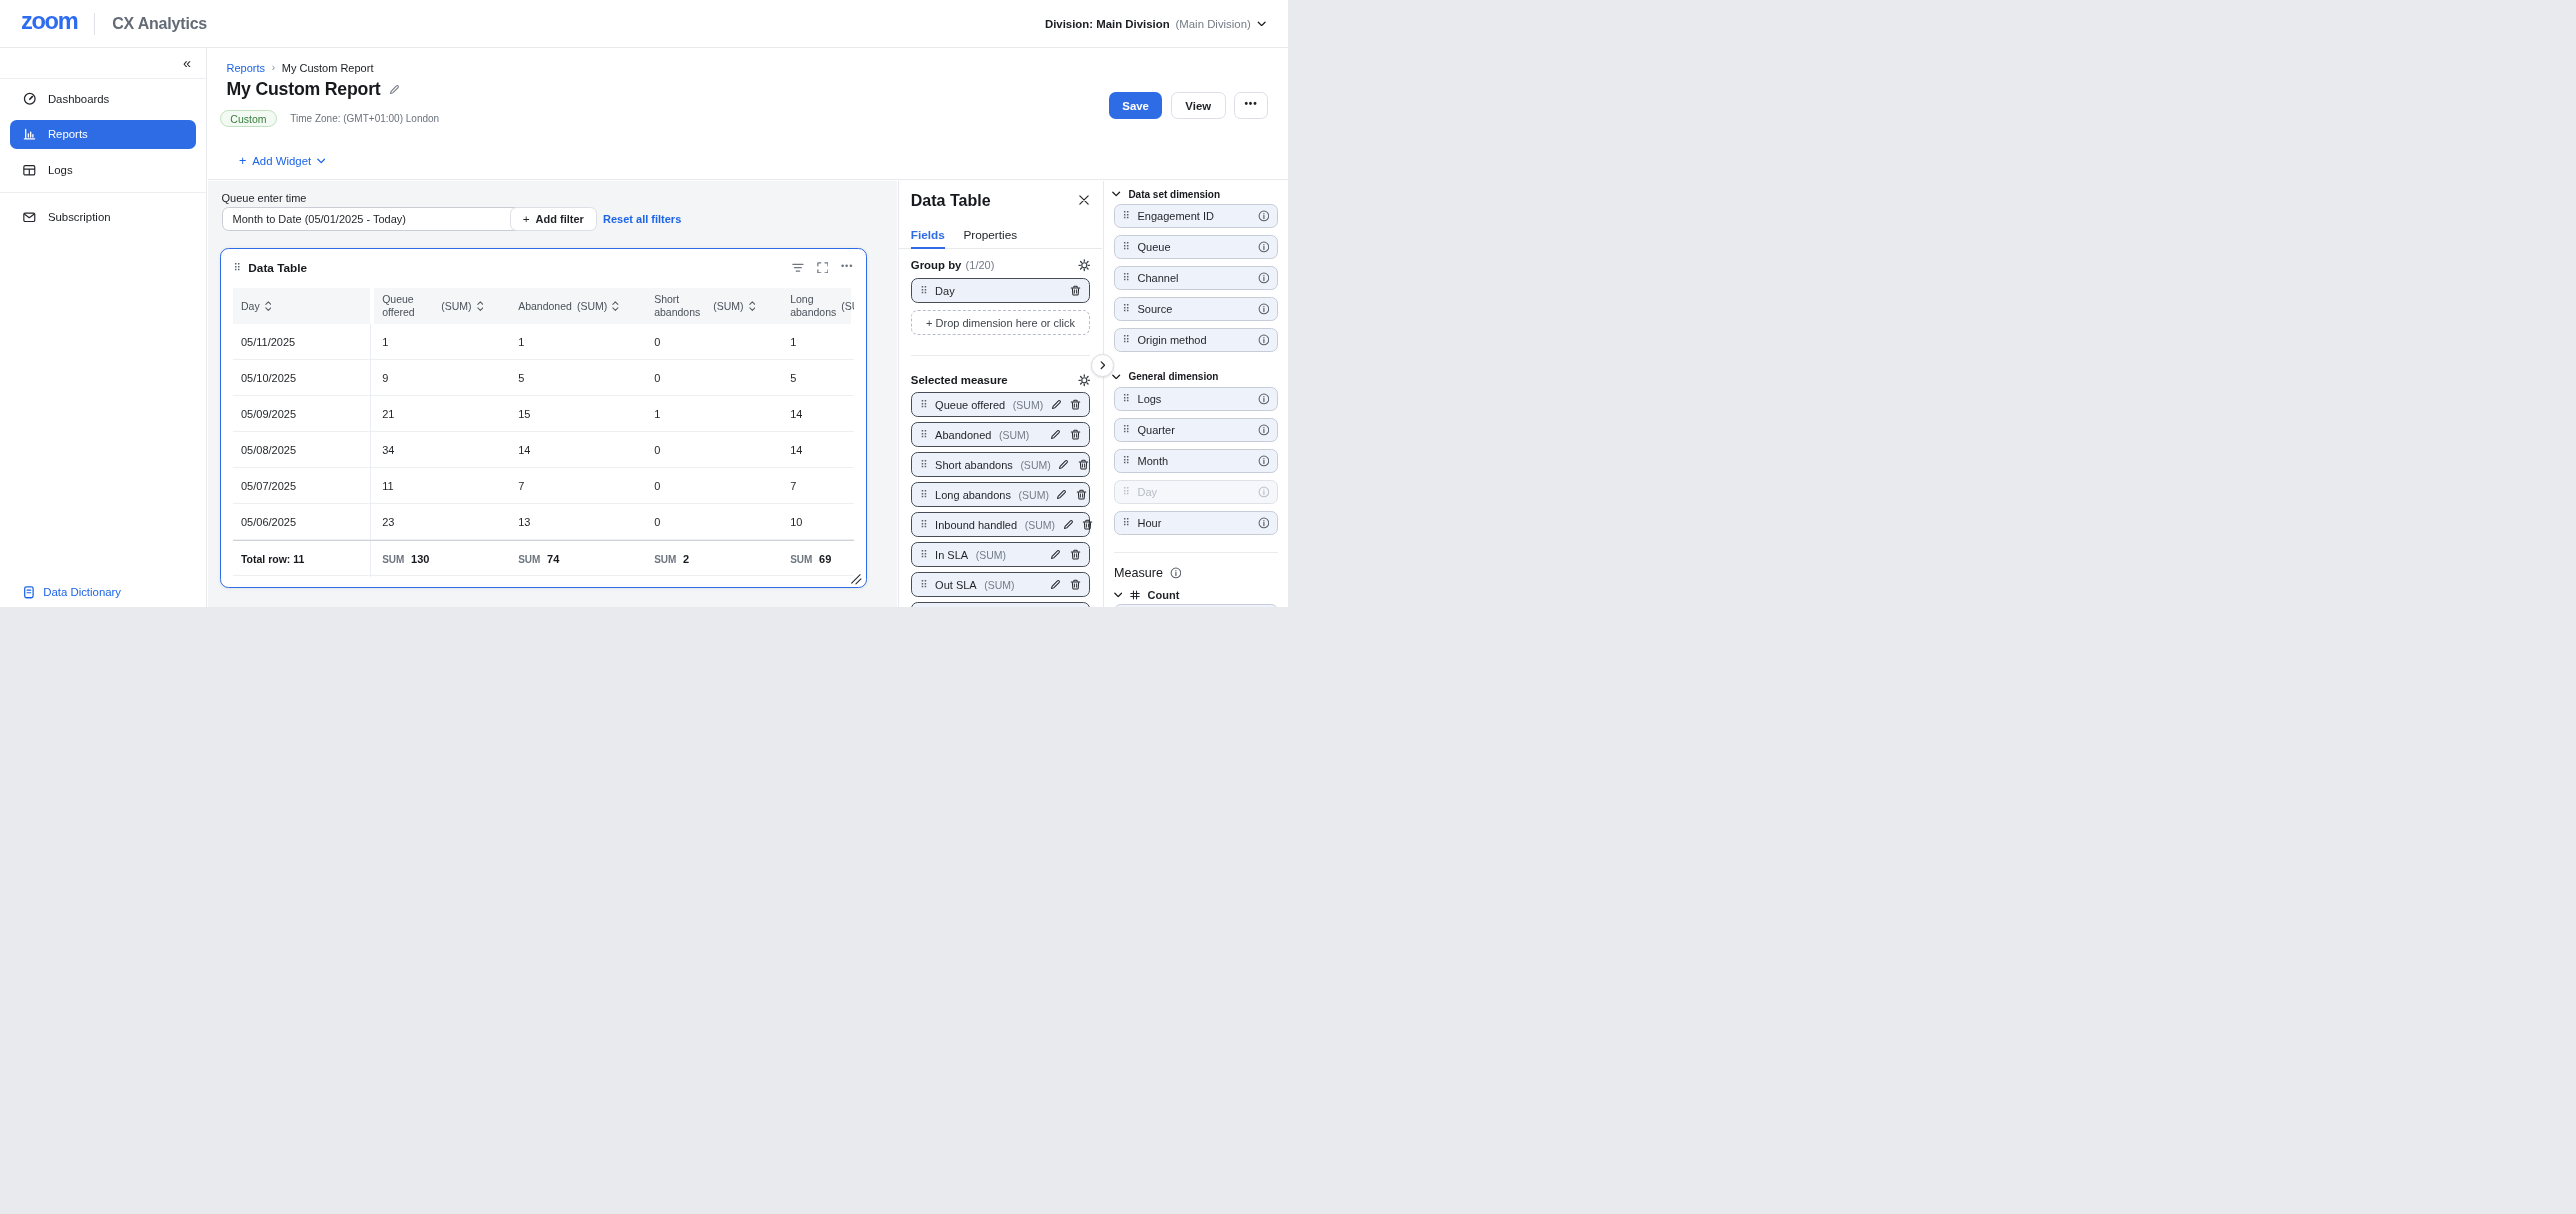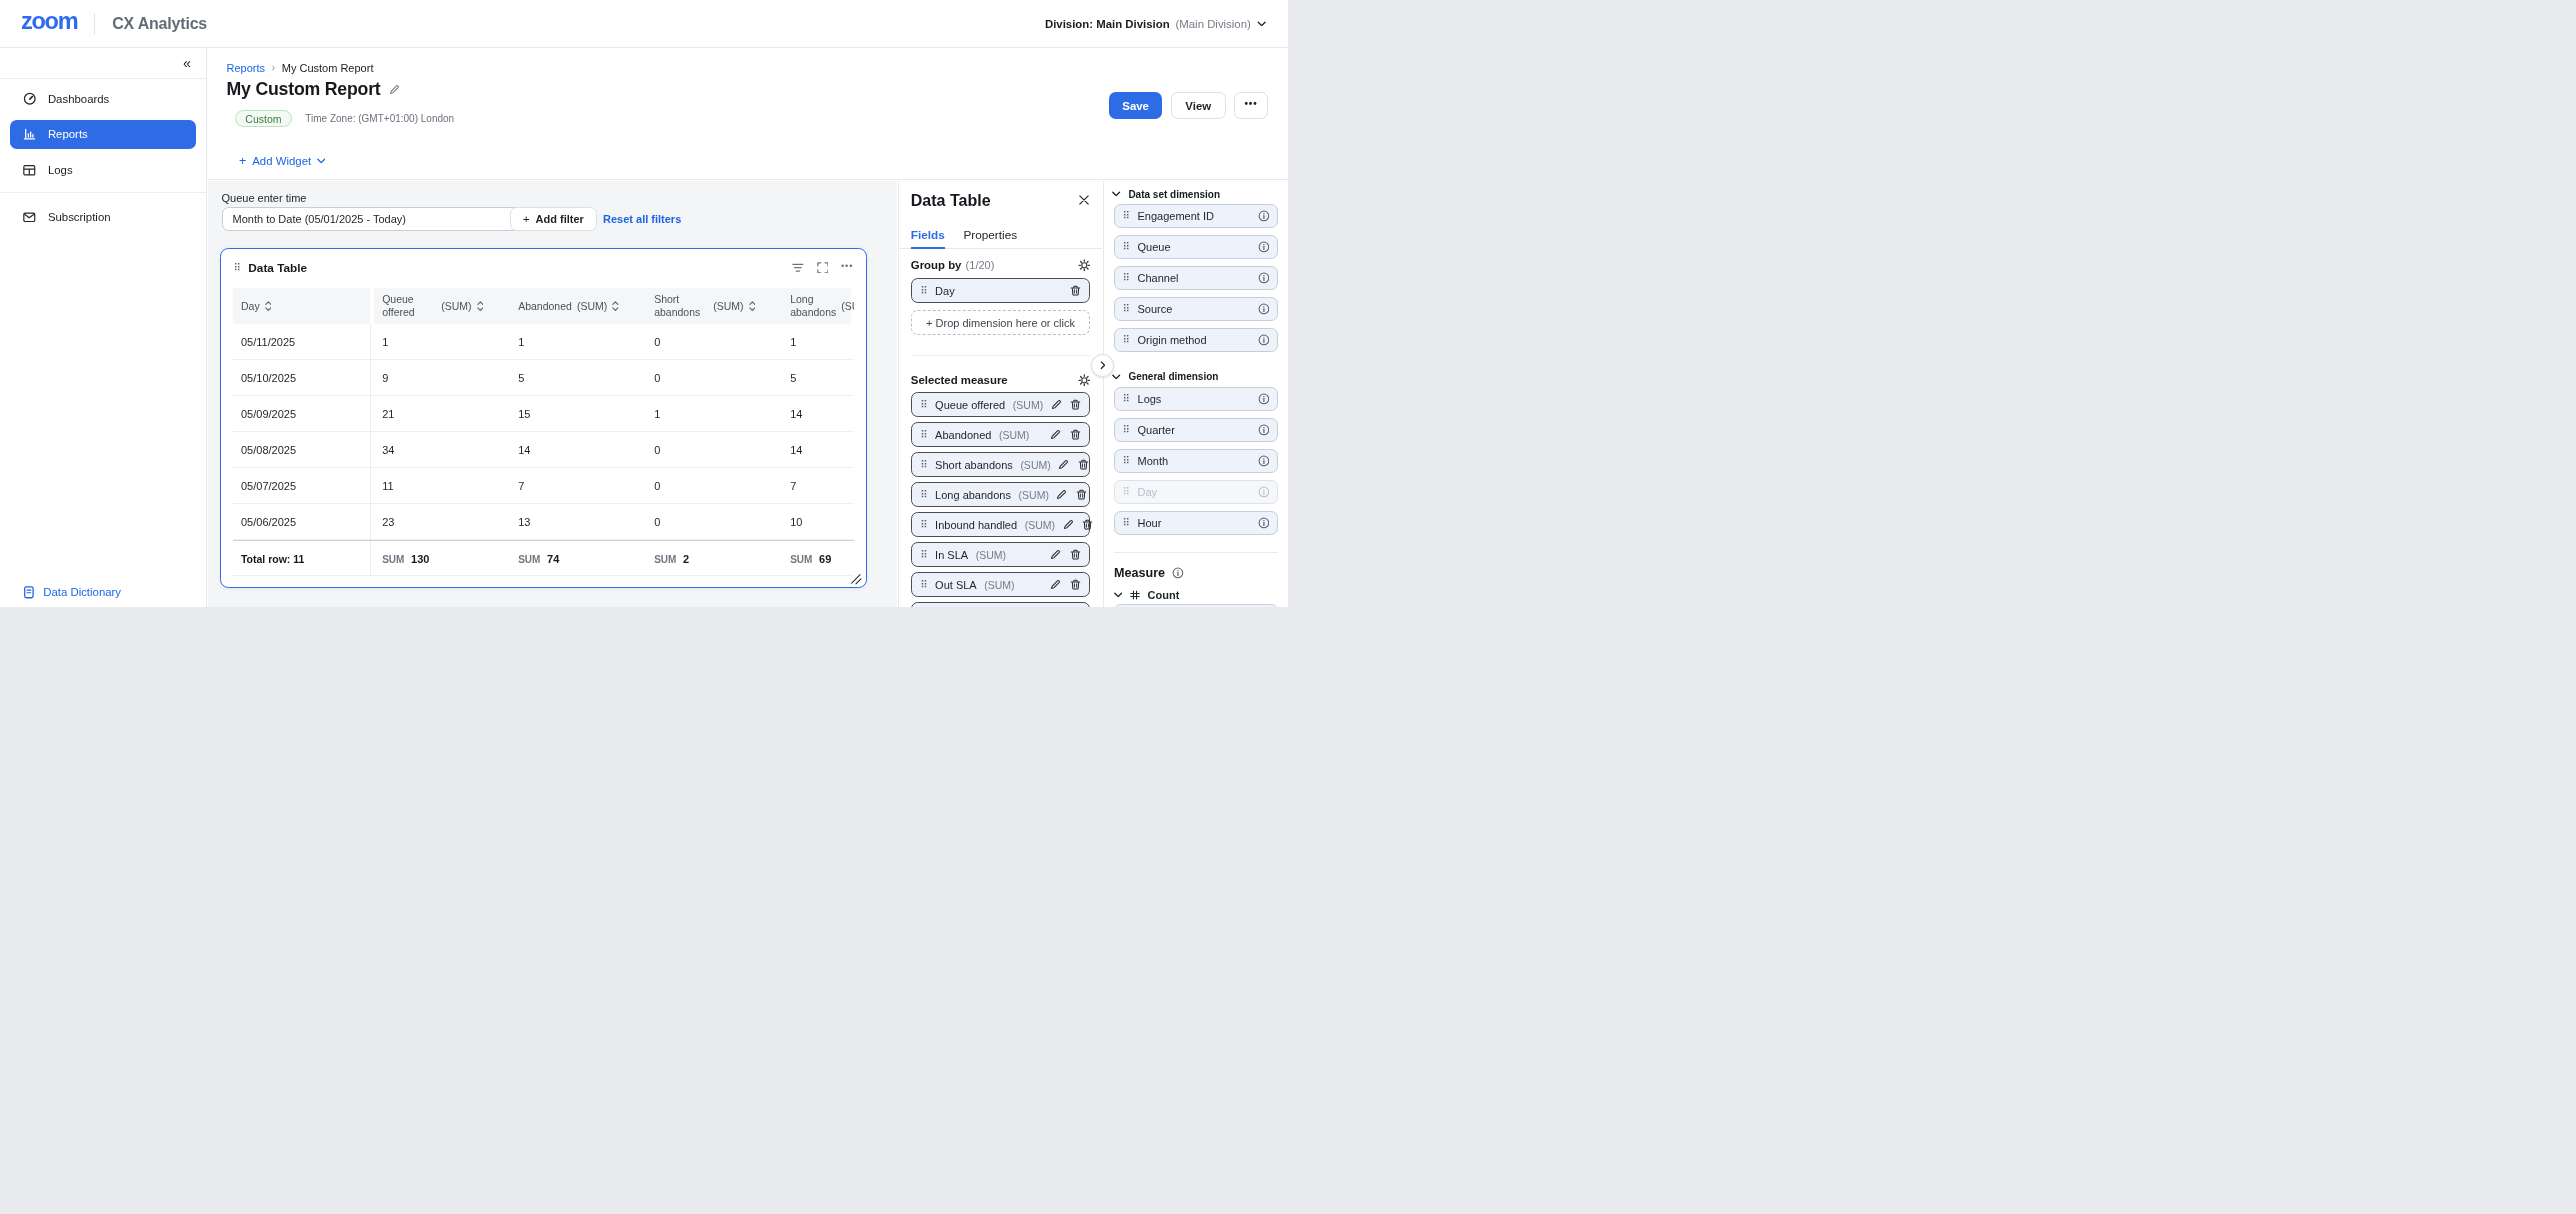--- a/index.html
+++ b/index.html
@@ -37,21 +37,21 @@
 
   
   .topband { position:absolute; left:208px; top:48px; right:0; height:132px; background:#fff;
              border-bottom:0.8px solid #e7e9ed; }
   .breadcrumb { position:absolute; top:13.5px; left:18.5px; font-size:11px; display:flex; gap:6.7px; align-items:center; }
   .breadcrumb .root { color:#1c64e8; cursor:pointer; }
   .breadcrumb .sep { color:#858d97; font-size:10px; }
   .breadcrumb .cur { color:#1a1d21; }
   .title-row { position:absolute; top:31px; left:18.5px; display:flex; align-items:center; gap:8.4px; }
   .page-title { font-size:17.7px; font-weight:700; color:#17191d; letter-spacing:-0.2px; }
-  .badge-row { position:absolute; top:62px; left:27px; display:flex; align-items:center; gap:13.5px;text-align:center; }
+  .badge-row { position:absolute; top:62px; left:12px; display:flex; align-items:center; gap:13.5px;text-align:center; }
   .badge { font-size:10.5px; color:#3a7d3f; border:0.8px solid #bfe0bf; background:#f3faf3;
            border-radius:10px; padding:1.7px 9.3px; }
   .tz { font-size:10px; color:#6a727c; }
   .actions { position:absolute; top:44px; right:20px; display:flex; gap:8.4px; }
   .btn { height:27px; border-radius:6.7px; font-size:11.4px; font-weight:600; display:flex;
          align-items:center; justify-content:center; cursor:pointer; }
   .btn.primary { background:#2e6ce6; color:#fff; padding:0 13.5px; }
   .btn.ghost { background:#fff; color:#1f2226; border:0.8px solid #dcdfe5; padding:0 13.5px; }
   .btn.icon { background:#fff; border:0.8px solid #dcdfe5; width:34px; font-size:10px; letter-spacing:0.8px;
               color:#1f2226; padding-bottom:3.4px; }
@@ -142,21 +142,21 @@
                 font-size:10px; font-weight:700; color:#17191d; cursor:pointer; }
   .dp-chip { position:absolute; left:10px; right:10px; height:24.4px; background:#eef2fb;
              border:0.8px solid #c7cdd8; border-radius:6.7px; display:flex; align-items:center;
              gap:7.6px; padding:0 7.6px; }
   .dp-chip .lab { font-size:11px; color:#1f2226; white-space:nowrap; }
   .dp-chip .info { margin-left:auto; color:#565d66; display:flex; cursor:pointer; }
   .dp-chip.disabled { background:#f5f7fb; border-color:#dde1e8; }
   .dp-chip.disabled .lab, .dp-chip.disabled .drag, .dp-chip.disabled .info { color:#b8bec7; }
   .dp-div { position:absolute; left:10px; right:10px; height:0.8px; background:#e9ebef; }
   .dp-measure { position:absolute; left:10px; display:flex; align-items:center; gap:6.7px;
-                font-size:12.6px; font-weight:700; color:#17191d; }
+                font-size:12.6px; font-weight:400; color:#17191d; }
   .dp-count { position:absolute; left:10px; display:flex; align-items:center; gap:7.6px;
               font-size:11px; font-weight:600; color:#1f2226; cursor:pointer; }
   svg { display:block; }
 </style>
 </head>
 <body>
 
 <svg width="0" height="0" style="position:absolute">
   <defs>
     <g id="i-caret-up">

